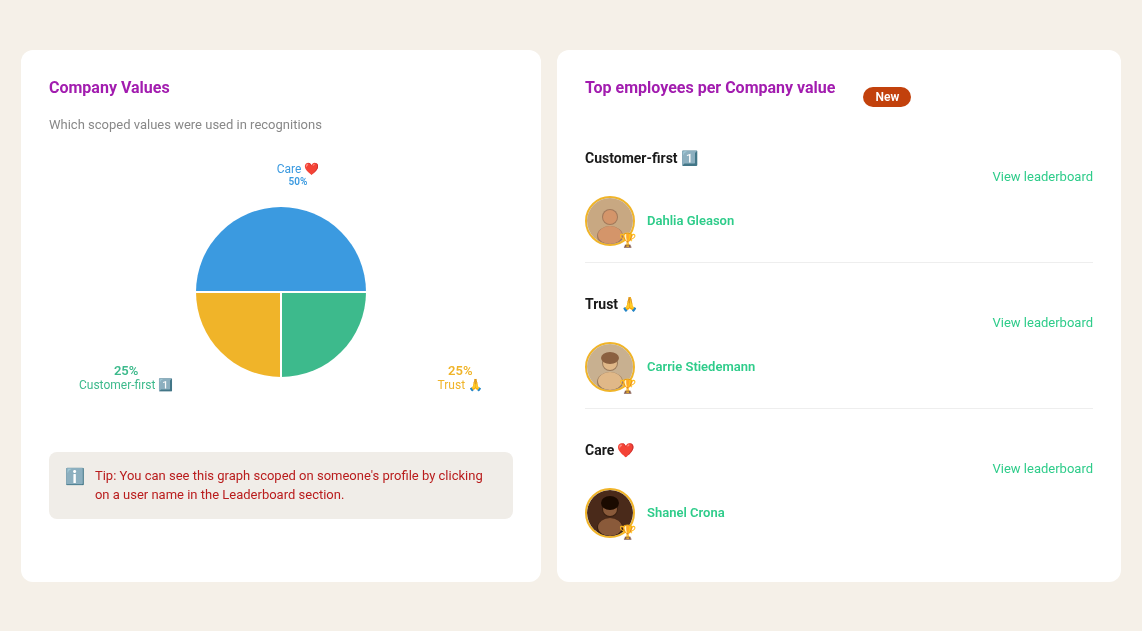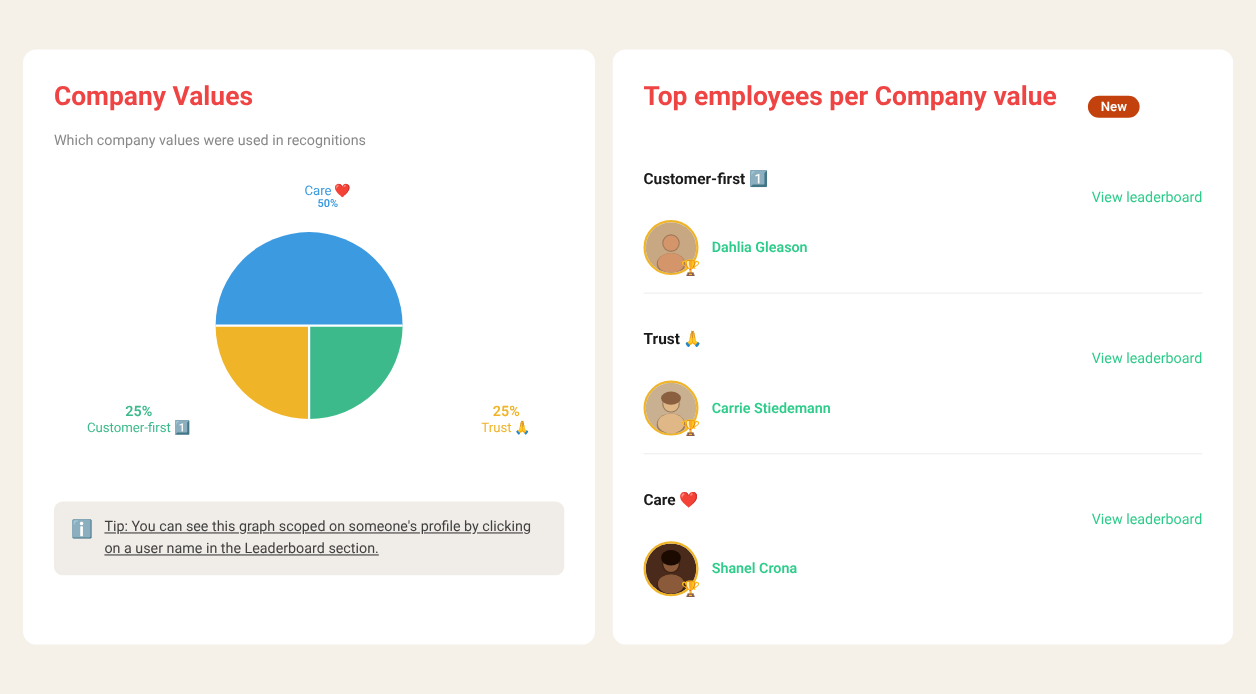--- a/index.html
+++ b/index.html
@@ -18,23 +18,23 @@
       width: 1100px;
       max-width: 100%;
     }
     .card {
       background: #fff;
       border-radius: 12px;
       padding: 28px;
       flex: 1;
     }
     .card-title {
-      font-size: 24px;
+      font-size: 16px;
       font-weight: 700;
-      color: #ef4444;
+      color: #a21caf;
       margin-bottom: 20px;
     }
     .card-subtitle {
       font-size: 13px;
       color: #888;
       margin-bottom: 20px;
     }
 
     
     .left-card {
@@ -95,23 +95,22 @@
       margin-top: 10px;
     }
     .tip-icon {
       color: #888;
       font-size: 16px;
       margin-top: 1px;
       flex-shrink: 0;
     }
     .tip-text {
       font-size: 13px;
-      color: #404040;
+      color: #b91c1c;
       line-height: 1.5;
-      text-decoration: underline;
     }
 
     
     .right-card {
       flex: 1;
       position: relative;
     }
     .card-header-row {
       display: flex;
       align-items: center;
@@ -186,21 +185,21 @@
       color: #2ecc8a;
     }
   </style>
 </head>
 <body>
 
 <div class="container">
 
   <div class="card left-card">
     <div class="card-title">Company Values</div>
-    <div class="card-subtitle">Which company values were used in recognitions</div>
+    <div class="card-subtitle">Which scoped values were used in recognitions</div>
 
     <div class="chart-area">
 
       <div class="chart-label label-care">
         <div class="label-name">Care ❤️</div>
         <div class="label-pct">50%</div>
       </div>
 
       <div class="pie-wrapper">
         <svg class="pie-svg" viewBox="0 0 180 180">

